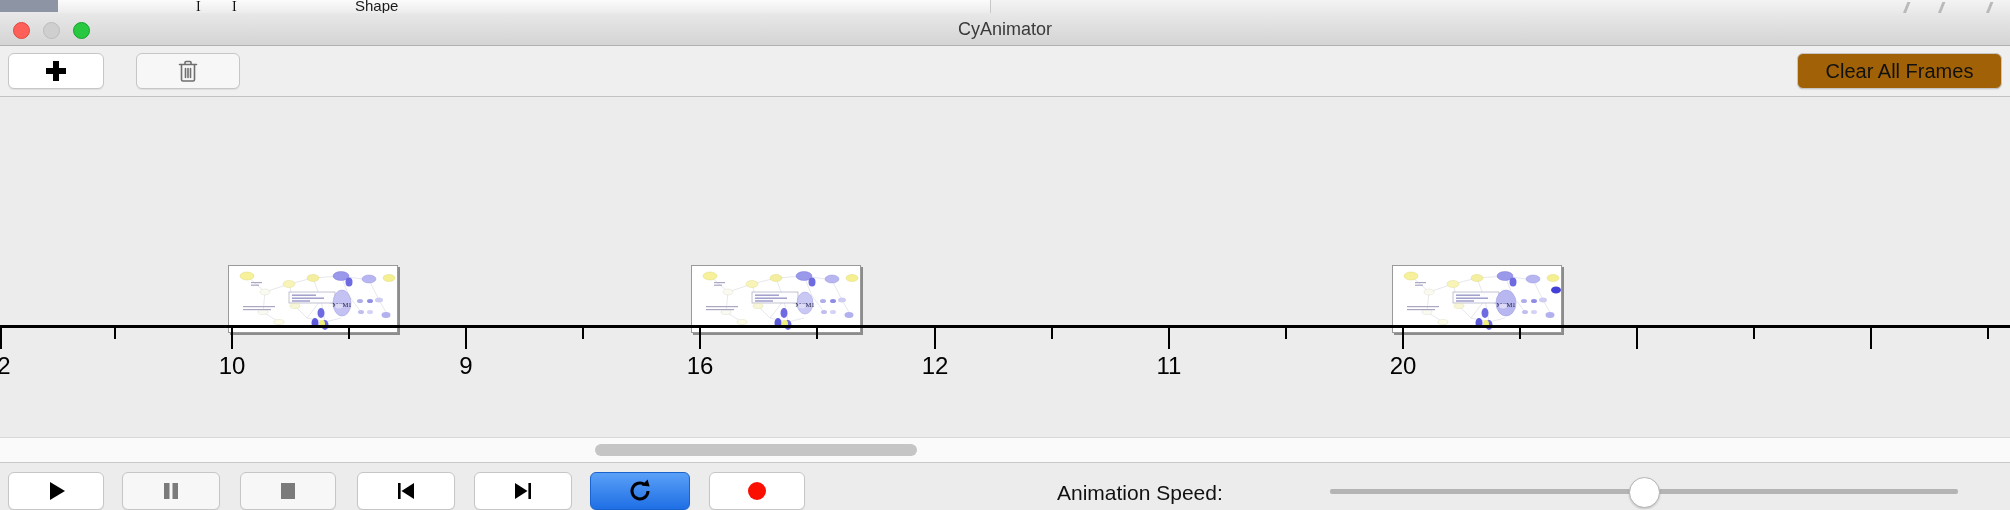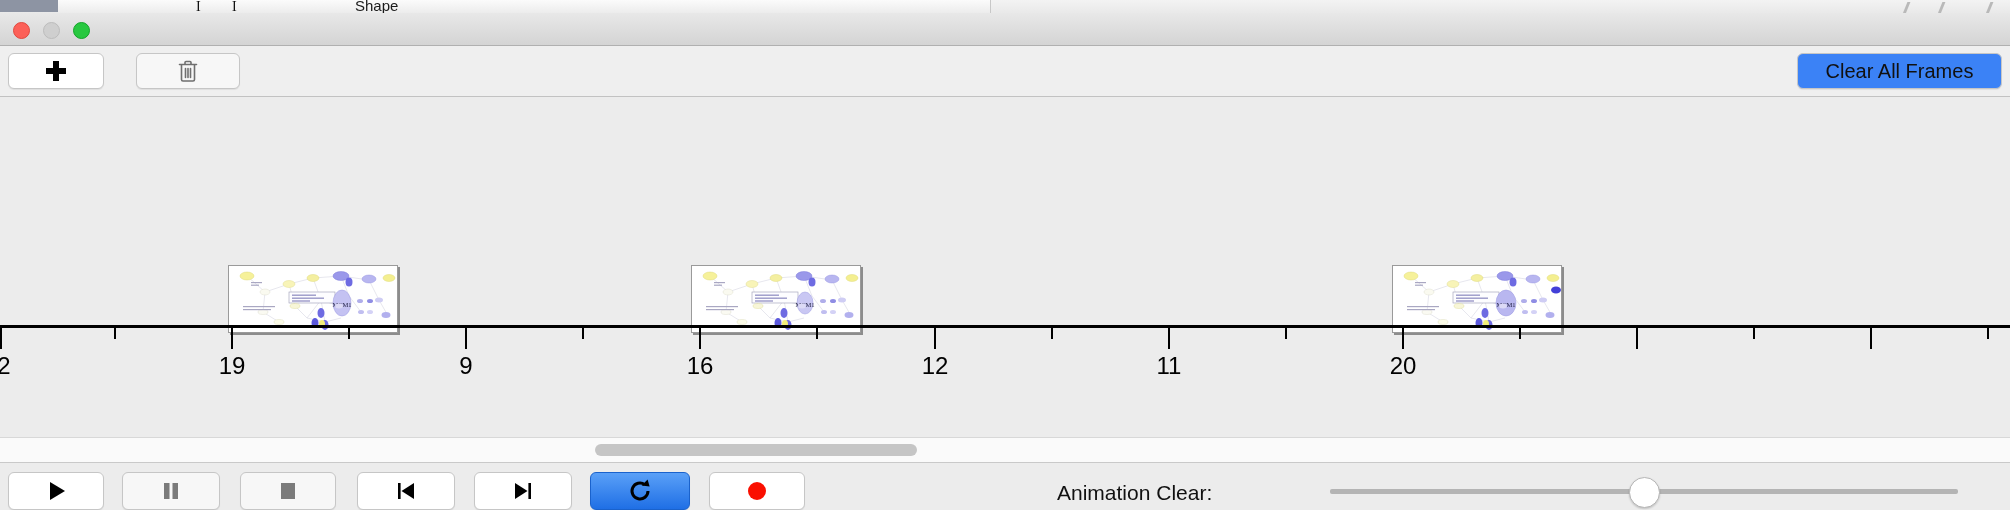--- a/index.html
+++ b/index.html
@@ -111,21 +111,21 @@
     display: flex;
     align-items: center;
     justify-content: center;
     box-sizing: border-box;
     padding: 0;
   }
   .tb-add   { left: 8px;  width: 96px;  background: #ffffff; }
   .tb-del   { left: 136px; width: 104px; background: #f7f7f7; }
   .tb-clear {
     right: 8px; width: 205px;
-    background: #3b82f6;
+    background: #a16207;
     font-size: 20px;
     color: #111;
     font-family: "Liberation Sans", sans-serif;
   }
   .plus-icon {
     position: relative;
     width: 22px; height: 22px;
   }
   .plus-icon::before, .plus-icon::after {
     content: "";
@@ -287,20 +287,21 @@
   <div class="bg-slash" style="left:1940px;"></div>
   <div class="bg-slash" style="left:1988px;"></div>
 </div>
 
 <div class="window">
 
   <div class="titlebar">
     <div class="traffic tl-close"></div>
     <div class="traffic tl-min"></div>
     <div class="traffic tl-max"></div>
+    <div class="win-title">CyAnimator</div>
   </div>
 
   <div class="toolbar">
     <div class="tb-btn tb-add">
       <span class="plus-icon"></span>
     </div>
     <div class="tb-btn tb-del">
       <svg class="trash-icon" viewBox="0 0 22 24">
         <path d="M2.5 5.5 h17 M8 5.5 v-2 a1 1 0 0 1 1-1 h4 a1 1 0 0 1 1 1 v2
                  M4.5 5.5 v15 a1.5 1.5 0 0 0 1.5 1.5 h10 a1.5 1.5 0 0 0 1.5-1.5 v-15
@@ -473,21 +474,21 @@
       <div class="tick-minor" style="left:1285px;"></div>
       <div class="tick-major" style="left:1402px;"></div>
       <div class="tick-minor" style="left:1519px;"></div>
       <div class="tick-major" style="left:1636px;"></div>
       <div class="tick-minor" style="left:1753px;"></div>
       <div class="tick-major" style="left:1870px;"></div>
       <div class="tick-minor" style="left:1987px;"></div>
     </div>
 
     <div class="tick-label" style="left:4px;">2</div>
-    <div class="tick-label" style="left:232px;">19</div>
+    <div class="tick-label" style="left:232px;">10</div>
     <div class="tick-label" style="left:466px;">9</div>
     <div class="tick-label" style="left:700px;">16</div>
     <div class="tick-label" style="left:935px;">12</div>
     <div class="tick-label" style="left:1169px;">11</div>
     <div class="tick-label" style="left:1403px;">20</div>
 
   </div>
 
   <div class="scrollbar-track">
     <div class="scrollbar-thumb"></div>
@@ -534,18 +535,18 @@
         <polygon points="20.6,1.5 22.6,8.6 14.6,7.4" fill="#000"></polygon>
       </svg>
     </div>
 
     <div class="pb-btn" style="left:709px; width:96px;">
       <svg width="24" height="24" viewBox="0 0 24 24">
         <circle cx="12" cy="12" r="9" fill="#fa0f00"></circle>
       </svg>
     </div>
 
-    <div class="speed-label">Animation Clear:</div>
+    <div class="speed-label">Animation Speed:</div>
     <div class="slider-track"></div>
     <div class="slider-thumb"></div>
   </div>
 
 </div>
 
 </body></html>

